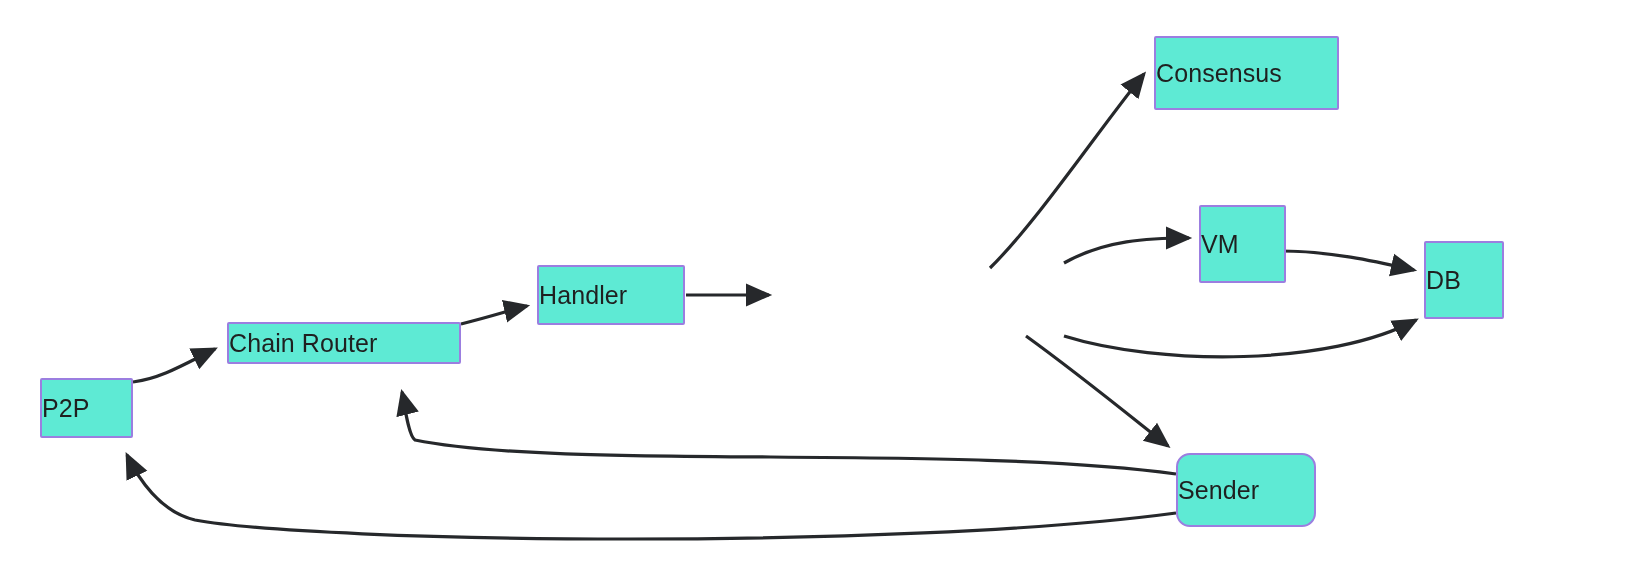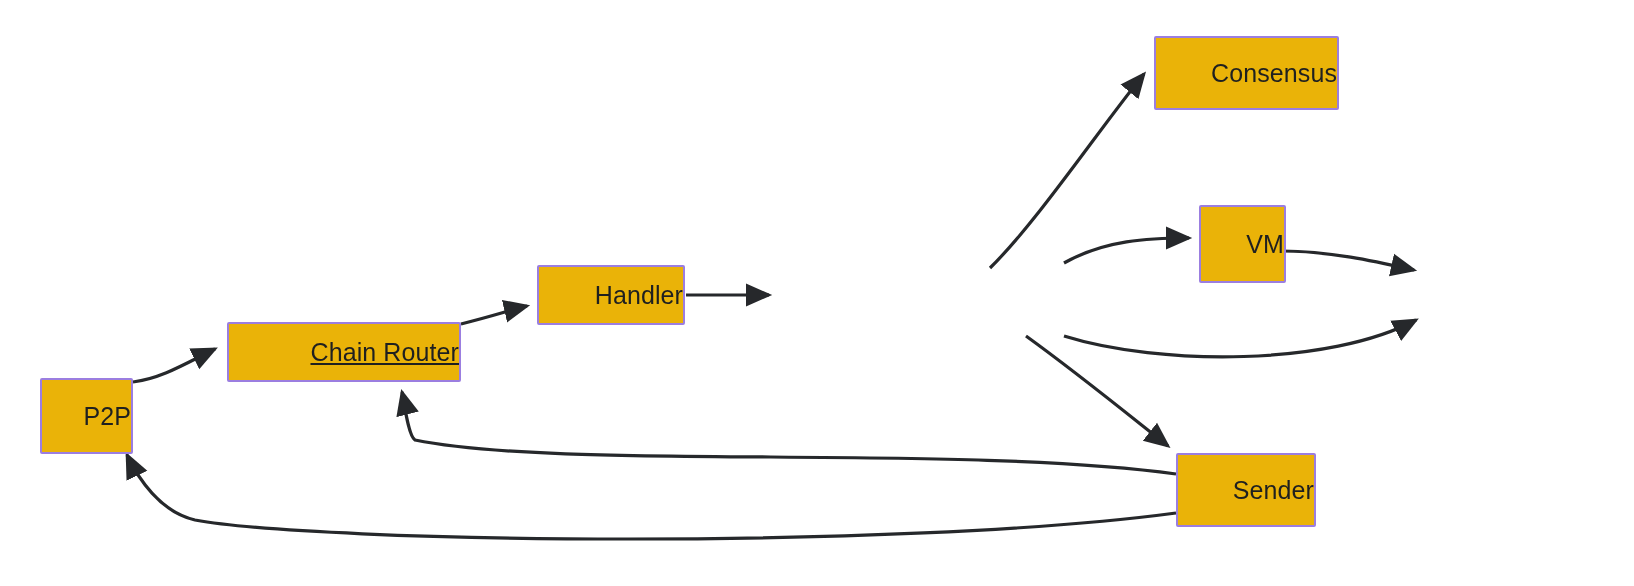--- a/index.html
+++ b/index.html
@@ -20,26 +20,26 @@
   #edge-layer {
     position: absolute;
     left: 0;
     top: 0;
     width: 1634px;
     height: 586px;
   }
   .node {
     position: absolute;
     box-sizing: border-box;
-    background: #eab308;
+    background: #5eead4;
     border: 2px solid #9b7ee0;
     border-radius: 2px;
     display: flex;
     align-items: center;
-    justify-content: flex-end;
+    justify-content: flex-start;
     color: #1f2020;
     font-size: 25px;
     font-family: "Liberation Sans", sans-serif;
     letter-spacing: 0.1px;
     white-space: nowrap;
     z-index: 2;
   }
   .node-label {
     pointer-events: none;
   }
@@ -72,39 +72,42 @@
       <path d="M1064,336 C1160,366 1330,366 1416,320"></path>
 
       <path d="M1026,336 C1080,375 1135,420 1168,446"></path>
 
       <path d="M1176,474 C960,444 560,470 415,440 C408,436 404,400 402,392"></path>
 
       <path d="M1176,513 C900,550 320,543 195,520 C160,512 138,478 127,455"></path>
     </g>
   </svg>
 
-  <div class="node" style="left:40px; top:378px; width:93px; height:76px;">
+  <div class="node" style="left:40px; top:378px; width:93px; height:60px;">
     <span class="node-label">P2P</span>
   </div>
 
-  <div class="node" style="left:227px; top:322px; width:234px; height:60px;text-decoration:underline;">
+  <div class="node" style="left:227px; top:322px; width:234px; height:42px;">
     <span class="node-label">Chain Router</span>
   </div>
 
   <div class="node" style="left:537px; top:265px; width:148px; height:60px;">
     <span class="node-label">Handler</span>
   </div>
 
 
   <div class="node" style="left:1154px; top:36px; width:185px; height:74px;">
     <span class="node-label">Consensus</span>
   </div>
 
   <div class="node" style="left:1199px; top:205px; width:87px; height:78px;">
     <span class="node-label">VM</span>
   </div>
 
+  <div class="node" style="left:1424px; top:241px; width:80px; height:78px;">
+    <span class="node-label">DB</span>
+  </div>
 
-  <div class="node" style="left:1176px; top:453px; width:140px; height:74px;">
+  <div class="node" style="left:1176px; top:453px; width:140px; height:74px;border-radius:14px;">
     <span class="node-label">Sender</span>
   </div>
 
 </div>
 
 </body></html>

